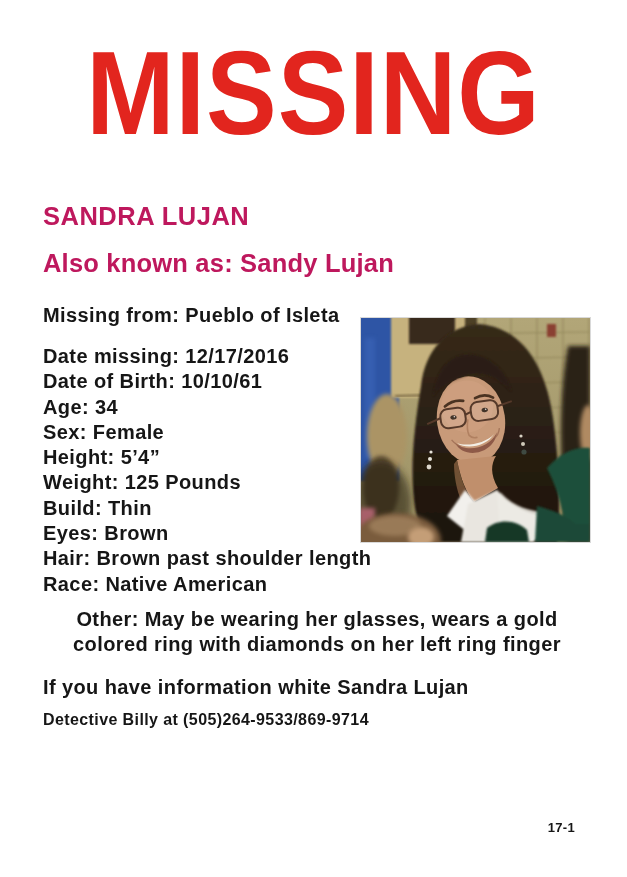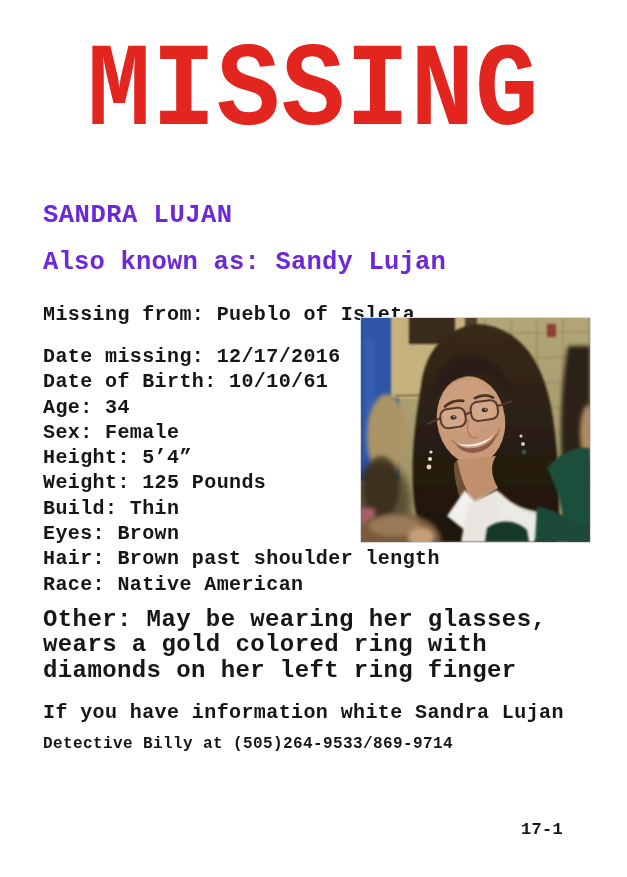--- a/index.html
+++ b/index.html
@@ -1,46 +1,46 @@
 <!DOCTYPE html>
 <html><head>
 <meta charset="utf-8">
 <style>
   html,body{margin:0;padding:0;background:#ffffff;}
   .page{
     position:relative;
     width:627px;height:877px;
     background:#ffffff;
-    font-family:Liberation Mono, monospace;
+    font-family:Liberation Sans, sans-serif;
     font-weight:bold;
     color:#161616;
     overflow:hidden;
     border-radius:18px;
   }
   .title{
     margin:40px 0 0 0;
     text-align:center;
     color:#e2251e;
     font-size:106px;
     line-height:107px;
     letter-spacing:1px;
     transform:scaleY(1.12);
     transform-origin:center;
     white-space:nowrap;
   }
-  .red-line{color:#6d28d9;}
+  .red-line{color:#be185d;}
   .name{margin:54px 0 0 43px;font-size:25.5px;line-height:30px;letter-spacing:.5px;}
   .aka{margin:17px 0 0 43px;font-size:25.5px;line-height:30px;letter-spacing:.2px;}
   .missing-from{margin:24px 0 0 43px;font-size:20px;line-height:26px;letter-spacing:.4px;}
   .details{margin:16px 0 0 43px;font-size:20px;line-height:25.3px;letter-spacing:.4px;max-width:510px;}
-  .other{margin:10px 0 0 43px;font-size:24px;line-height:25.3px;letter-spacing:.4px;max-width:548px;}
+  .other{margin:10px 0 0 43px;font-size:20px;line-height:25.3px;letter-spacing:.4px;max-width:548px;text-align:center;}
   .info{margin:17px 0 0 43px;font-size:20px;line-height:25.3px;letter-spacing:.4px;}
   .contact1{margin:7px 0 0 43px;font-size:16px;line-height:25.3px;letter-spacing:.4px;}
   .contact2{margin:0 0 0 43px;font-size:22.5px;line-height:28px;letter-spacing:.4px;}
-  .pageref{position:absolute;top:820px;right:64px;font-size:17px;letter-spacing:.3px;}
+  .pageref{position:absolute;top:820px;right:52px;font-size:13px;letter-spacing:.3px;}
   .photo{
     position:absolute;left:361px;top:318px;width:229px;height:224px;
     outline:1px solid #d9d9d9;
   }
   .photo svg{display:block;width:229px;height:224px;}
 </style>
 </head>
 <body>
 
 <div class="page">

